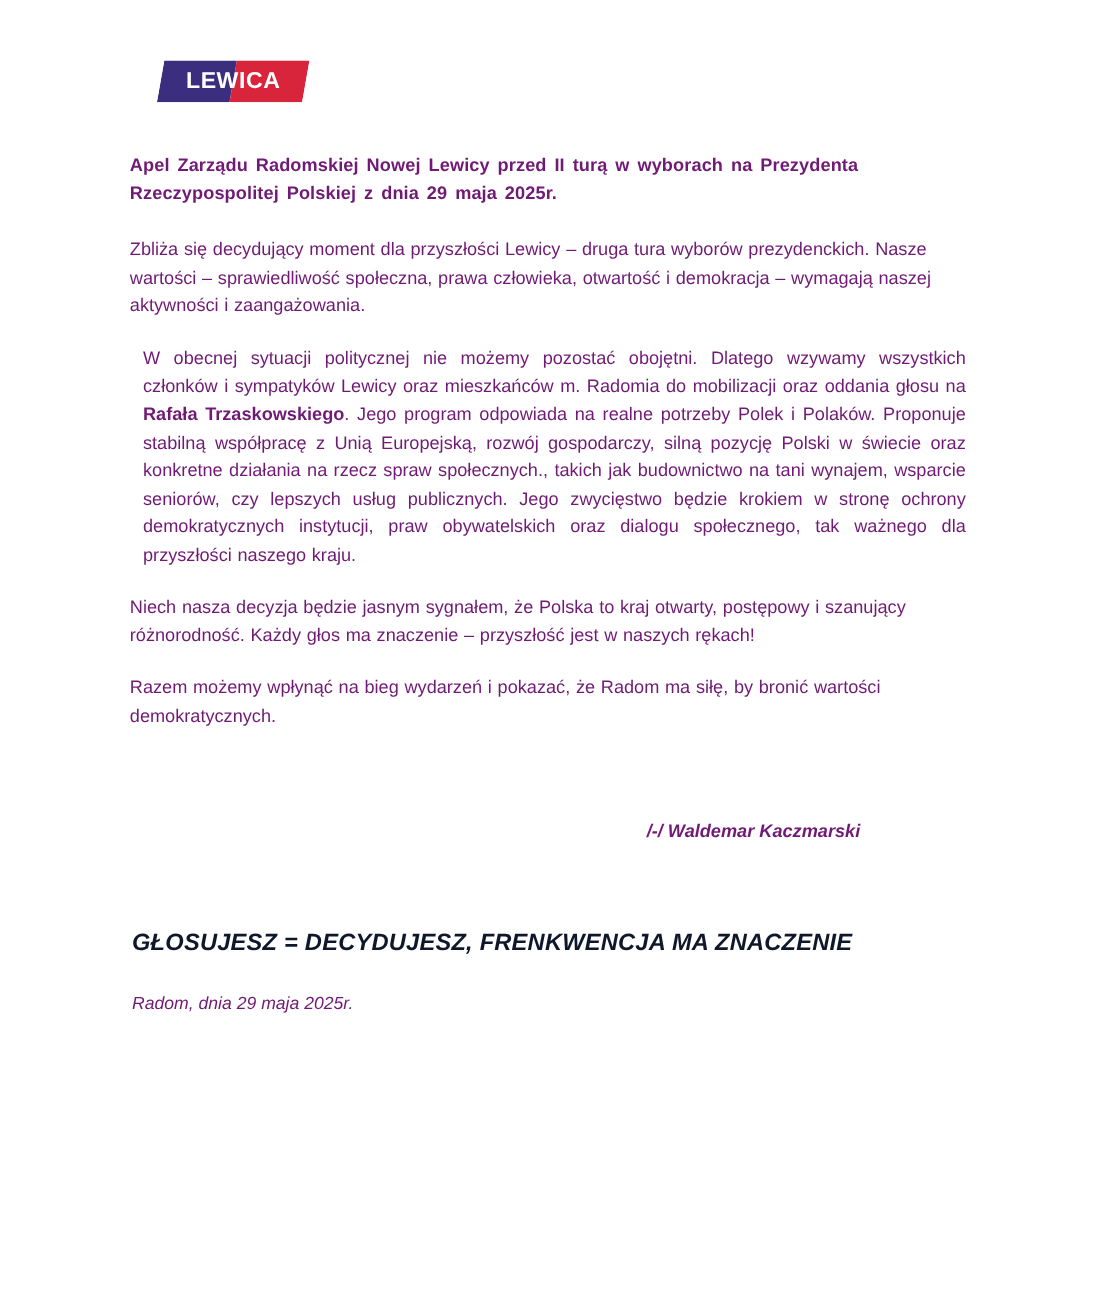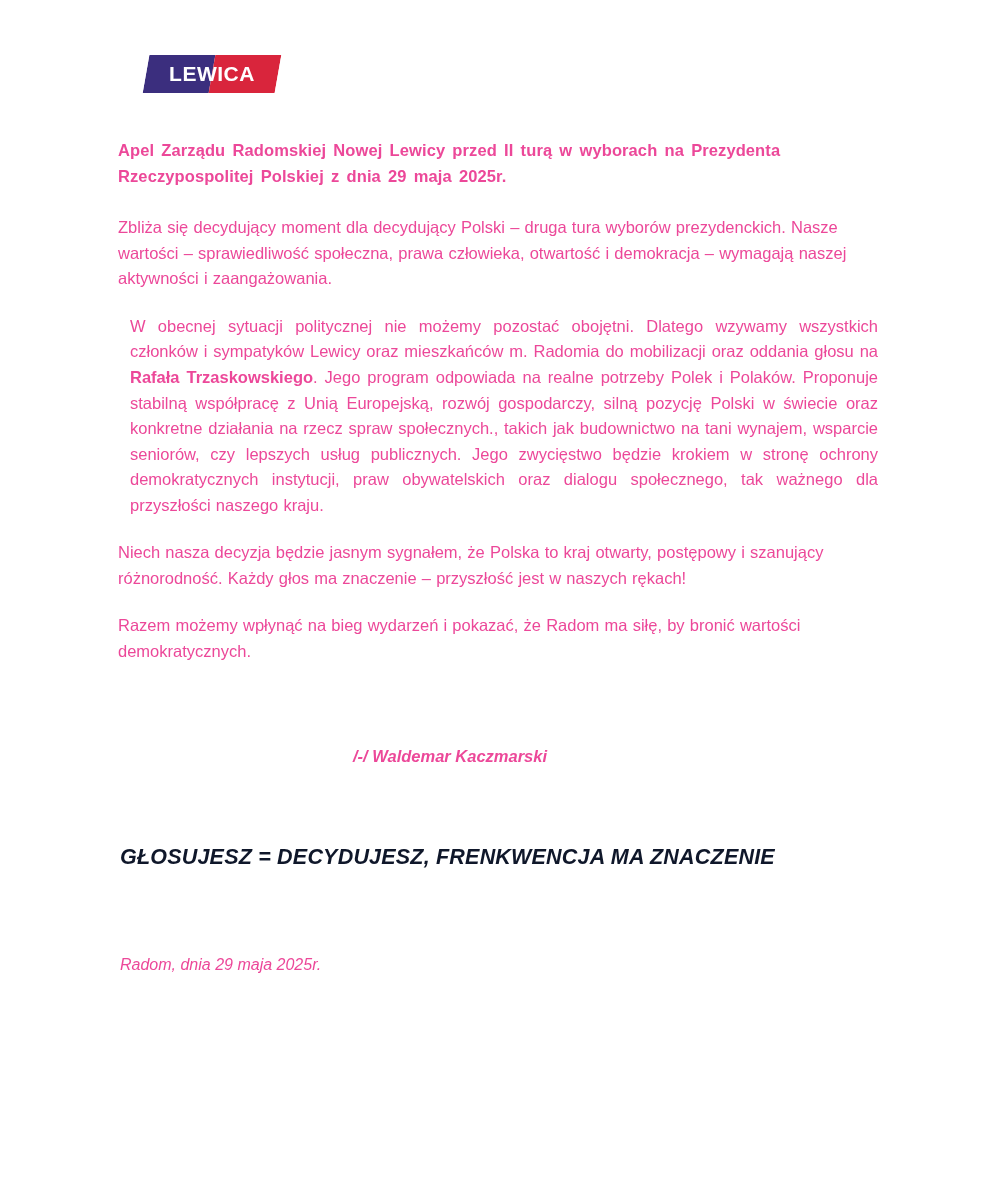--- a/index.html
+++ b/index.html
@@ -70,21 +70,21 @@
   .content {
     position: absolute;
     left: 118px;
     top: 138px;
     width: 760px;
   }
   p {
     margin: 0 0 22px 0;
     font-size: 16.5px;
     line-height: 1.55;
-    color: #ec4899;
+    color: #701a75;
   }
   .heading {
     font-weight: bold;
     font-size: 16.5px;
     line-height: 1.55;
     margin-bottom: 26px;
     letter-spacing: 0.1px;
   }
   .heading .w {
     
@@ -112,33 +112,32 @@
   .sig-line {
     font-style: italic;
     font-weight: bold;
     font-size: 16.5px;
     line-height: 1.6;
     margin: 0;
   }
   .sig-line.second {
     margin-top: 14px;
     padding-right: 96px;
-    text-align: center;
   }
   .slogan {
     margin-top: 72px;
     color: #c3112e;
     font-weight: bold;
     font-style: italic;
     font-size: 21.5px;
     letter-spacing: 0.2px;
     margin-left: 2px;
   }
   .place-date {
-    margin-top: 79px;
+    margin-top: 27px;
     font-style: italic;
     font-size: 16px;
     margin-left: 2px;
   }
   .inline-strong {
     font-weight: bold;
   }
 </style>
 </head>
 <body>
@@ -153,21 +152,21 @@
     </div>
   </div>
 
   <div class="content">
 
     <p class="heading">
       <span class="w">Apel  Zarządu  Radomskiej  Nowej  Lewicy przed II turą w  wyborach  na Prezydenta  Rzeczypospolitej Polskiej  z dnia 29 maja 2025r.</span>
     </p>
 
 
-    <p class="body-para">Zbliża się decydujący moment dla decydujący Polski – druga tura wyborów prezydenckich. Nasze wartości – sprawiedliwość społeczna, prawa człowieka, otwartość i demokracja – wymagają naszej aktywności i zaangażowania.</p>
+    <p class="body-para">Zbliża się decydujący moment dla przyszłości Lewicy – druga tura wyborów prezydenckich. Nasze wartości – sprawiedliwość społeczna, prawa człowieka, otwartość i demokracja – wymagają naszej aktywności i zaangażowania.</p>
 
     <p class="body-para justified"><span>W obecnej sytuacji politycznej nie możemy pozostać obojętni. Dlatego wzywamy wszystkich członków i sympatyków Lewicy oraz mieszkańców m. Radomia do mobilizacji oraz oddania głosu na </span><span class="inline-strong">Rafała Trzaskowskiego</span><span>. Jego  program odpowiada na realne  potrzeby Polek i  Polaków. Proponuje stabilną  współpracę  z Unią  Europejską, rozwój  gospodarczy, silną  pozycję  Polski  w  świecie oraz konkretne działania  na  rzecz  spraw  społecznych., takich  jak  budownictwo  na  tani  wynajem, wsparcie  seniorów, czy lepszych usług  publicznych. Jego  zwycięstwo będzie krokiem w stronę ochrony demokratycznych instytucji, praw obywatelskich oraz dialogu społecznego, tak ważnego dla przyszłości naszego kraju.</span></p>
 
     <p class="body-para">Niech nasza decyzja będzie jasnym sygnałem, że Polska to kraj otwarty, postępowy i szanujący różnorodność. Każdy głos ma znaczenie – przyszłość jest w naszych rękach!</p>
 
     <p class="body-para">Razem możemy wpłynąć na bieg wydarzeń i pokazać, że Radom ma siłę, by bronić wartości demokratycznych.</p>
 
 
     <div class="sig-block">
       <p class="sig-line second">/-/ Waldemar Kaczmarski</p>

